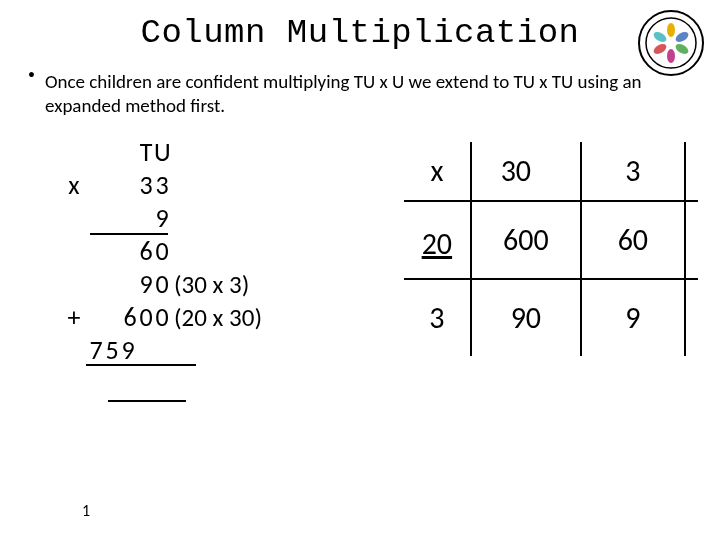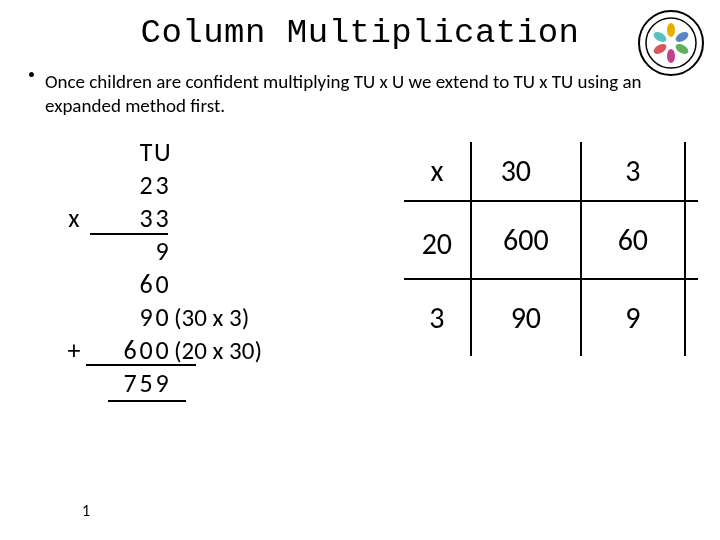--- a/index.html
+++ b/index.html
@@ -144,24 +144,20 @@
   <div class="calc">
     <div class="hr1"></div>
     <div class="hr2a"></div>
     <div class="hr2b"></div>
 
     <div class="row">
         <span class="op"></span>
         <span class="digwrap"><span class="dig">T</span><span class="dig">U</span></span>
       </div>
 
-    <div class="row">
-        <span class="op"></span>
-        <span class="digwrap"><span class="dig">2</span><span class="dig">3</span></span>
-      </div>
 
     <div class="row">
         <span class="op">x</span>
         <span class="digwrap"><span class="dig">3</span><span class="dig">3</span></span>
       </div>
 
     <div class="row">
         <span class="op"></span>
         <span class="digwrap"><span class="dig"></span><span class="dig">9</span></span>
       </div>
@@ -178,35 +174,35 @@
       </div>
 
     <div class="row">
         <span class="op">+</span>
         <span style="margin-left:34px"><span class="dig">6</span><span class="dig">0</span><span class="dig">0</span></span>
         <span class="note">(20 x 30)</span>
       </div>
 
     <div class="row">
         <span class="op"></span>
-        <span style="margin-left:34px"><span class="dig">7</span><span class="dig">5</span><span class="dig">9</span></span>
+        <span style=""><span class="dig">7</span><span class="dig">5</span><span class="dig">9</span></span>
       </div>
   </div>
 
   <div class="grid">
     <div class="vline" style="left:66px; top:0; width:2px; height:214px;"></div>
     <div class="vline" style="left:176px; top:0; width:2px; height:214px;"></div>
     <div class="vline" style="left:280px; top:0; width:2px; height:214px;"></div>
     <div class="hline" style="left:0; top:58px; width:294px; height:2px;"></div>
     <div class="hline" style="left:0; top:136px; width:294px; height:2px;"></div>
 
     <div class="cell" style="left:0; top:0; width:66px; height:58px;">x</div>
     <div class="cell" style="left:68px; top:0; width:88px; height:58px;">30</div>
     <div class="cell" style="left:178px; top:0; width:102px; height:58px;">3</div>
-    <div class="cell" style="left:0; top:60px; width:66px; height:84px;">20</div>
+    <div class="cell" style="left:0; top:60px; width:66px; height:84px;text-decoration:underline;">20</div>
     <div class="cell" style="left:68px; top:60px; width:108px; height:76px;">600</div>
     <div class="cell" style="left:178px; top:60px; width:102px; height:76px;">60</div>
     <div class="cell" style="left:0; top:138px; width:66px; height:76px;">3</div>
     <div class="cell" style="left:68px; top:138px; width:108px; height:76px;">90</div>
     <div class="cell" style="left:178px; top:138px; width:102px; height:76px;">9</div>
   </div>
 </div>
 
 <div class="page-num">1</div>
 

